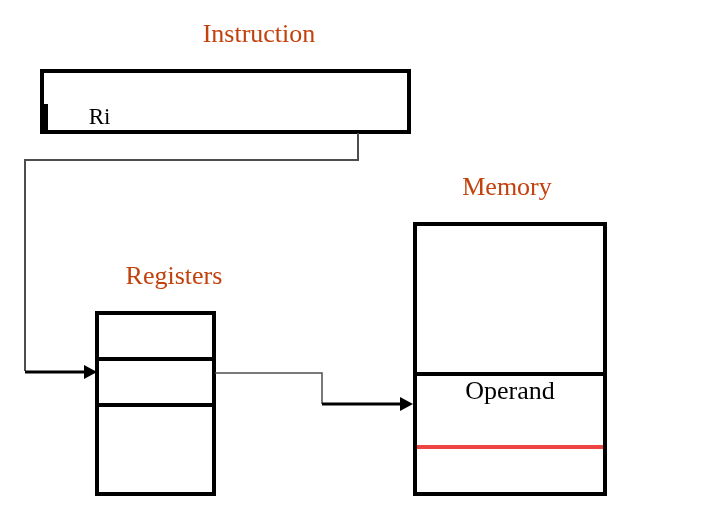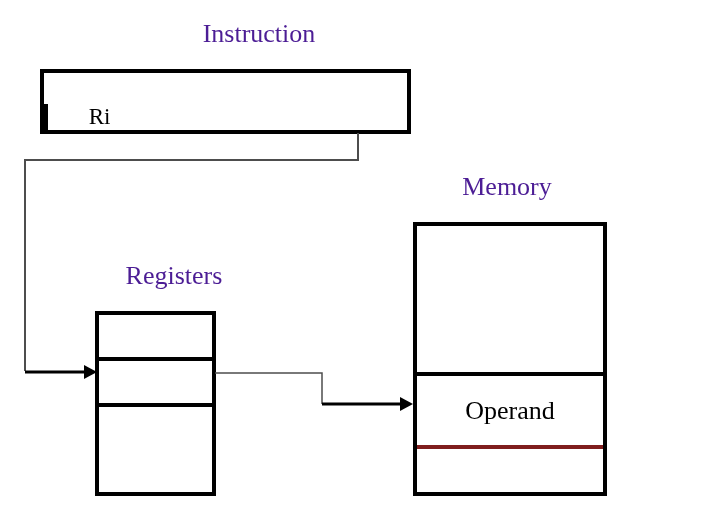--- a/index.html
+++ b/index.html
@@ -15,21 +15,21 @@
     font-family: "Liberation Serif", serif;
     color: #000000;
     overflow: hidden;
   }
   .label {
     position: absolute;
     transform: translateX(-50%);
     font-size: 26px;
     line-height: 1;
     white-space: nowrap;
-    color: #4c1d95;
+    color: #c2410c;
   }
   .box {
     position: absolute;
     border: 4px solid #000000;
     box-sizing: border-box;
     background: #ffffff;
   }
   
   .instruction-box {
     left: 40px; top: 69px;
@@ -65,23 +65,22 @@
     left: 413px; top: 222px;
     width: 194px; height: 274px;
     display: flex;
     flex-direction: column;
   }
   .mem-row-0 { height: 146px; }
   .mem-row-1 {
     height: 77px;
     box-sizing: border-box;
     border-top: 4px solid #000000;
-    border-bottom: 4px solid #7f1d1d;
+    border-bottom: 4px solid #ef4444;
     display: flex;
-    align-items: center;
     justify-content: center;
     font-size: 26px;
   }
   .mem-row-2 { flex: 1; }
   
   svg.connectors {
     position: absolute;
     left: 0; top: 0;
     width: 716px;
     height: 510px;

